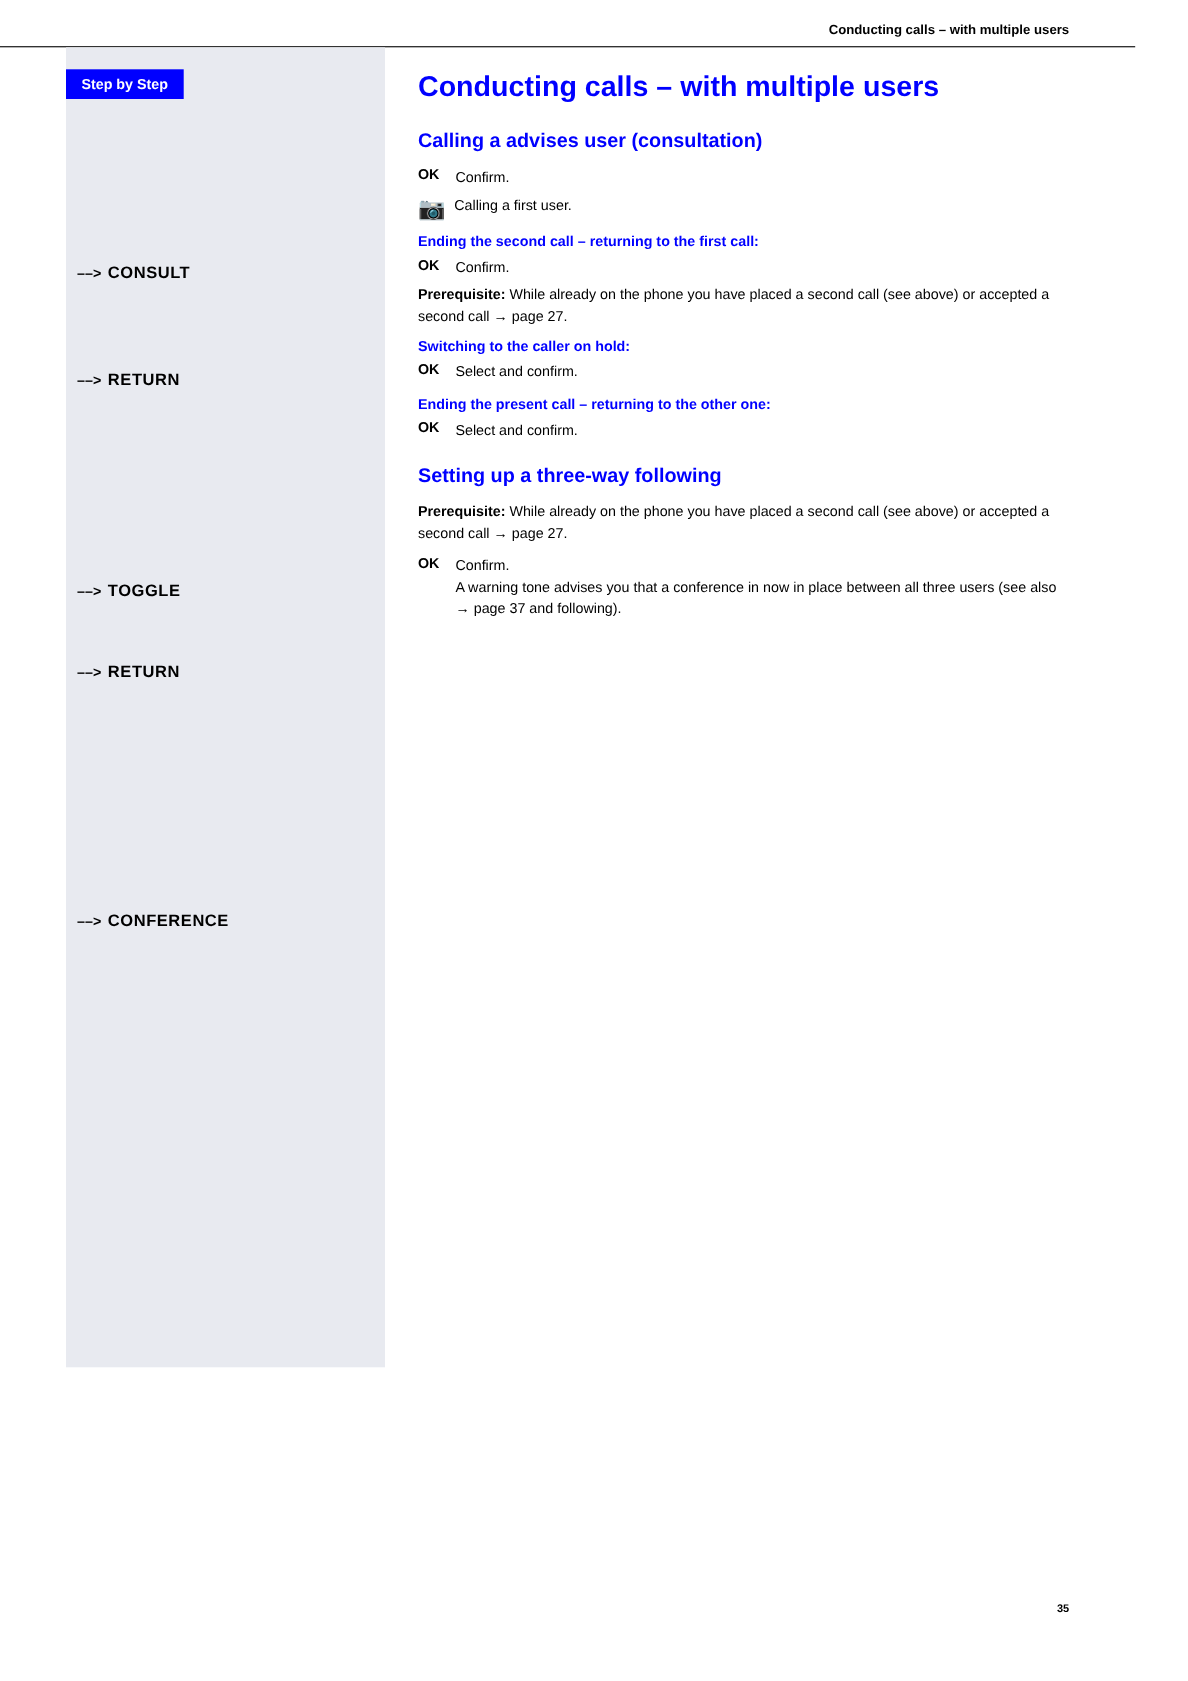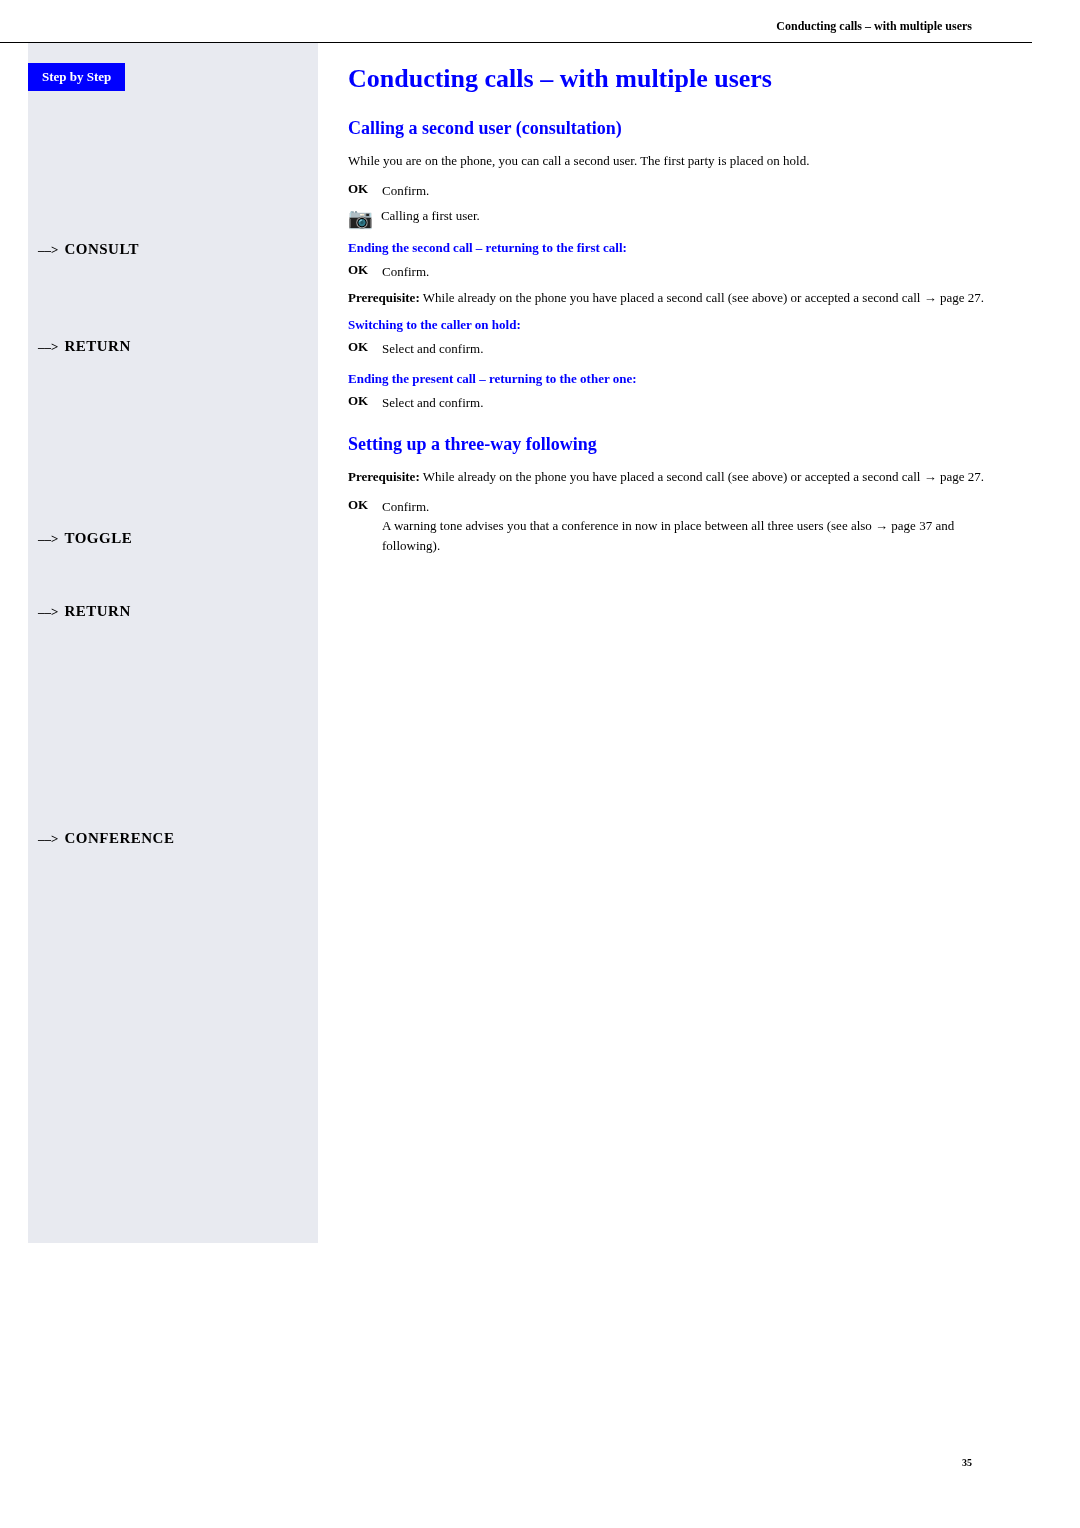--- a/index.html
+++ b/index.html
@@ -11,40 +11,39 @@
       width: 1080px;
       min-height: 1528px;
       position: relative;
     }
 
     .page-container {
       width: 1032px;
       min-height: 1528px;
       padding: 0;
       position: relative;
-      font-family: Liberation Serif, serif;
     }
 
     
     .page-header {
       border-bottom: 1px solid #000;
       text-align: right;
       padding: 18px 60px 8px 60px;
       margin-bottom: 0;
     }
     .page-header-text {
       font-size: 12px;
       font-weight: bold;
     }
 
     
     .main-content {
       display: flex;
       flex-direction: row;
-      padding: 0 28px;
+      padding: 0 60px;
     }
 
     
     .left-sidebar {
       width: 290px;
       min-width: 290px;
       padding-top: 20px;
       padding-right: 20px;
       background: #e8eaf0;
       min-height: 1200px;
@@ -209,22 +208,21 @@
           <span class="nav-label">CONFERENCE</span>
         </div>
       </div>
 
     </div>
 
     <div class="right-content">
 
       <h1 class="main-title">Conducting calls – with multiple users</h1>
 
-      <h2 class="section-title">Calling a second user (consultation)</h2>
-      <p class="body-text">While you are on the phone, you can call a second user. The first party is placed on hold.</p>
+      <h2 class="section-title">Calling a advises user (consultation)</h2>
 
       <div class="step-row">
         <span class="step-ok bold">OK</span>
         <span class="step-desc">Confirm.</span>
       </div>
 
       <div class="step-row" style="margin-left: 0; margin-top: 2px;">
         <span style="font-size:20px; margin-right: 8px;">📷</span>
         <span class="step-desc">Calling a first user.</span>
       </div>

